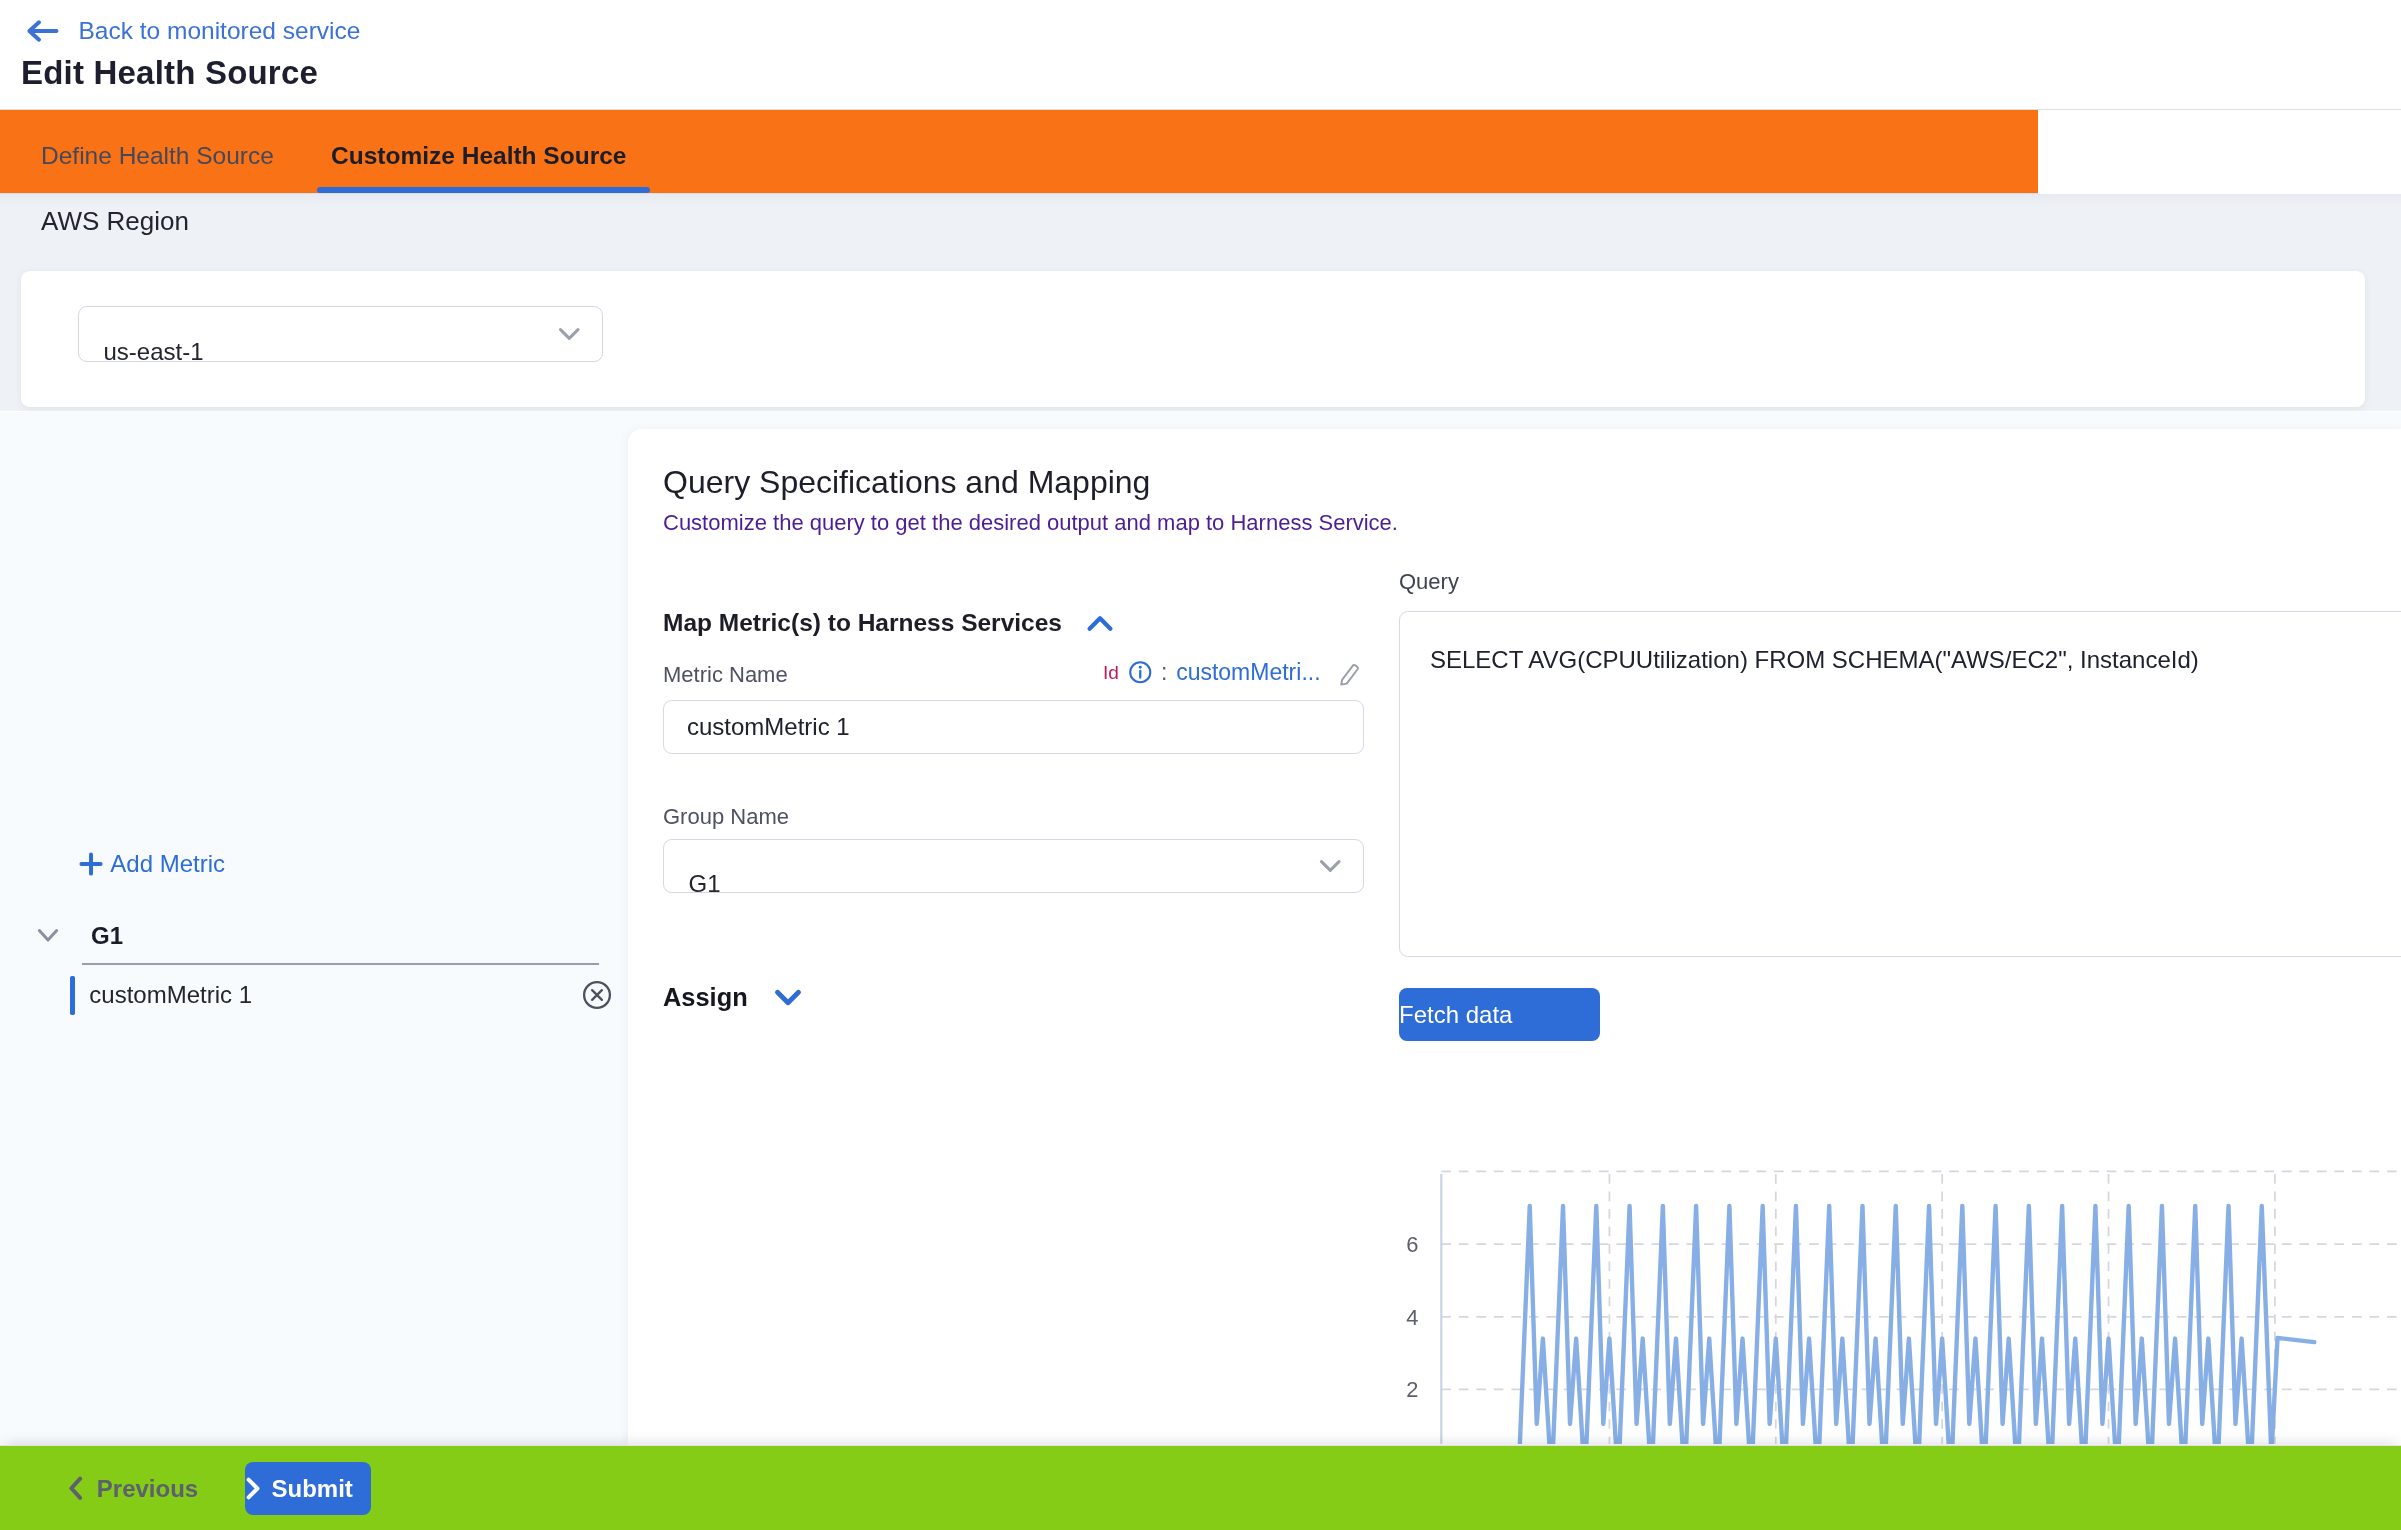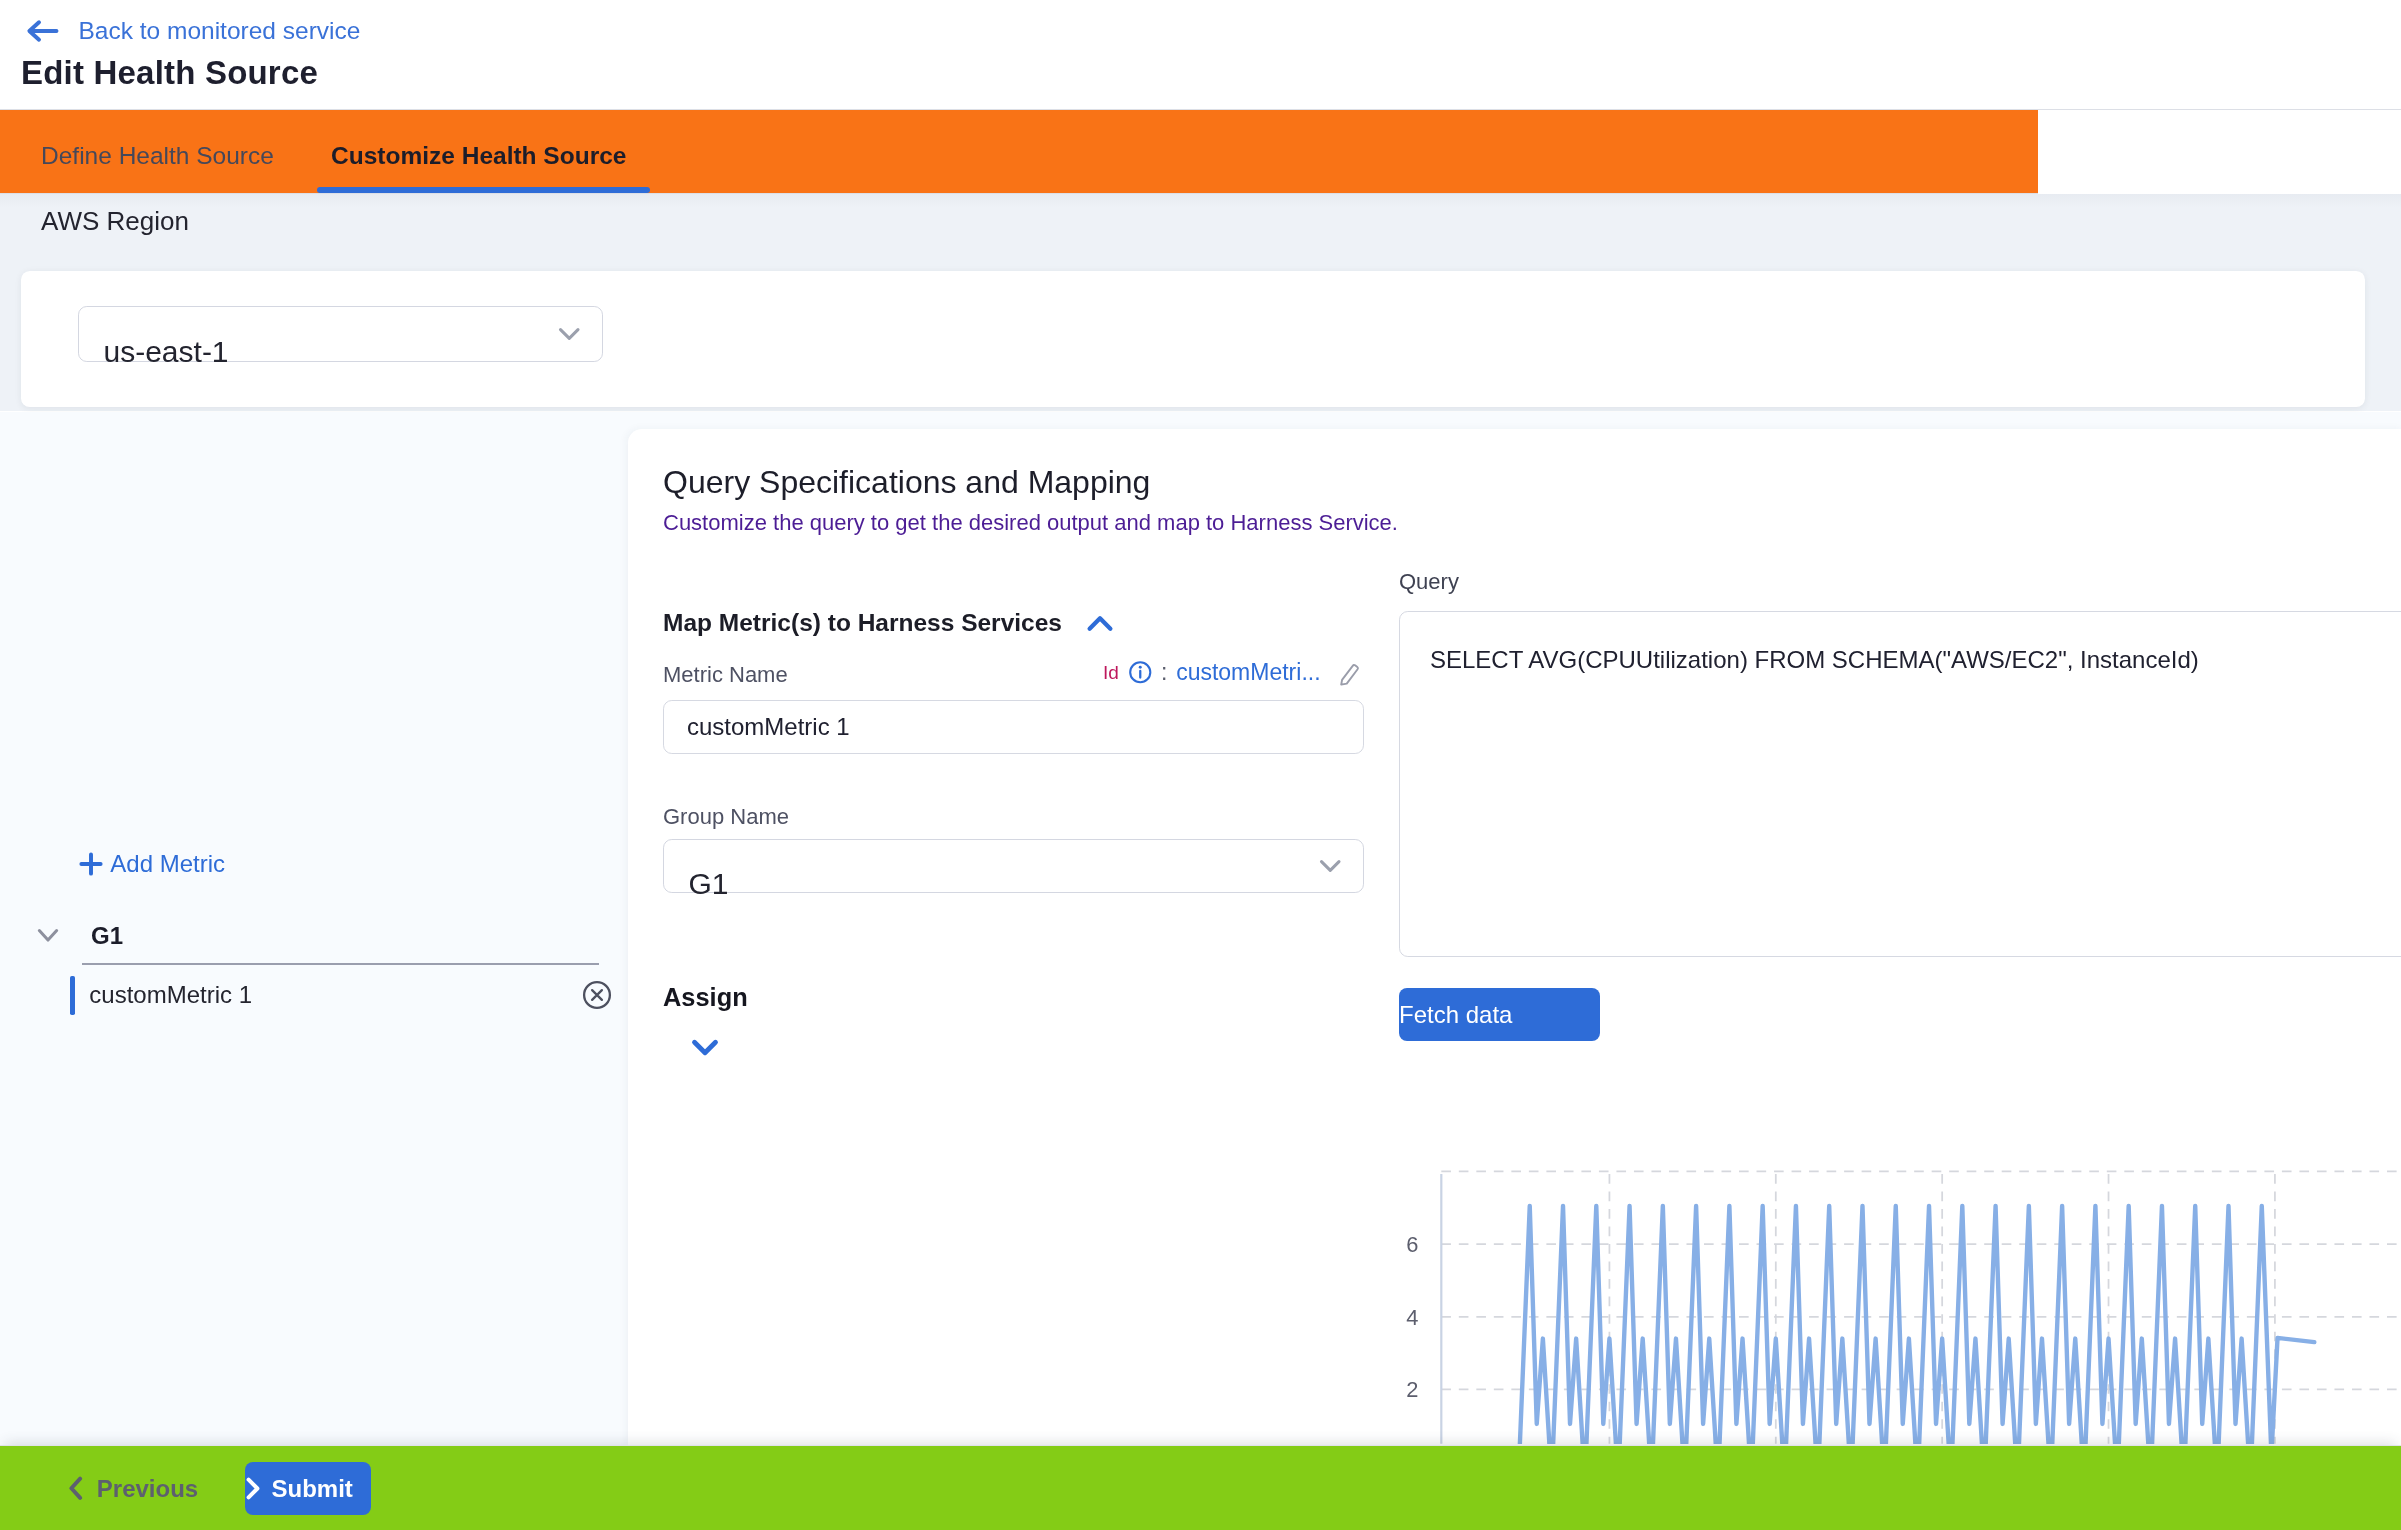--- a/index.html
+++ b/index.html
@@ -22,21 +22,21 @@
 
   
   .region-section { left:0; top:194px; width:2401px; height:217px;
     background:linear-gradient(#e7ebf1, #eef2f7 14px); }
   .region-label { left:41px; top:12.3px; font-size:26px; font-weight:500; color:#23242f; }
   .region-card { left:21px; top:77px; width:2344px; height:136px; background:#fff; border-radius:8.8px;
     box-shadow:0 1.8px 7px rgba(30,40,60,.07); }
   .select { background:#fff; border:1.8px solid #d4d7e1; border-radius:8.8px; display:flex; align-items:center;
     justify-content:space-between; padding:0 21px 0 24.5px; cursor:pointer; }
   .region-select { left:57px; top:35px; width:525px; height:56px; }
-  .select-value { font-size:30px; color:#23242f;margin-top:36px; }
+  .select-value { font-size:24px; color:#23242f;margin-top:36px; }
 
   
   .left-bg { left:0; top:412px; width:2401px; height:1033px; background:#f8fbfe; }
   .add-metric { left:77px; top:438px; display:flex; align-items:center; gap:5.3px; color:#2e6cd7; cursor:pointer; }
   .add-metric-label { font-size:24px; font-weight:500; }
   .group-row { left:35px; top:510px; display:flex; align-items:center; gap:30px; cursor:pointer; }
   .group-label { font-size:24px; font-weight:700; color:#1c1d2a; }
   .group-divider { left:82px; top:551px; width:517px; height:1.8px; background:#9a9eae; }
   .metric-row { left:70px; top:561px; width:543px; height:44px; display:flex; align-items:center; cursor:pointer; }
   .metric-sel-bar { width:5.3px; height:39px; background:#2e6cd7; border-radius:1.8px; margin-right:14px; }
@@ -52,21 +52,21 @@
   .field-label { font-size:22px; font-weight:500; color:#4e5163; }
   .metric-name-label { left:663px; top:662px; }
   .id-row { left:1091px; top:659px; display:flex; align-items:center; gap:8.8px; }
   .id-prefix { font-size:19px; color:#be185d;margin-left:12px; }
   .id-sep { font-size:23px; color:#5b5e6d; }
   .id-value { font-size:23px; color:#2e6cd7; cursor:pointer; }
   .text-input { left:663px; top:700px; width:701px; height:54px; border:1.8px solid #d6d9e2; border-radius:8.8px;
     background:#fff; padding:0 23px; font-size:24px; color:#202130; font-family:"Liberation Sans",sans-serif; outline:none; }
   .group-name-label { left:663px; top:804px;text-align:center; }
   .group-select { left:663px; top:839px; width:701px; height:54px; }
-  .assign-row { left:663px; top:983px; display:flex; align-items:center; gap:24.5px; cursor:pointer;flex-direction:column; }
+  .assign-row { left:663px; top:983px; display:flex; align-items:center; gap:24.5px; cursor:pointer; }
   .assign-label { font-size:25.4px; font-weight:700; color:#15161f; }
 
   
   .query-label { left:1399px; top:569px; font-size:22px; font-weight:500; color:#3f4252; }
   .query-box { left:1399px; top:611px; width:1038px; height:346px; border:1.8px solid #d6d9e2; border-radius:8.8px;
     background:#fff; padding:32px 30px; font-size:24px; color:#202130; font-family:"Liberation Sans",sans-serif;
     resize:none; outline:none; line-height:1.3; }
   .btn-blue { background:#2e6cd7; color:#fff; border:none; border-radius:8px; display:flex; align-items:center;
     justify-content:flex-start; gap:10.5px; cursor:pointer; font-family:"Liberation Sans",sans-serif; }
   .fetch-btn { left:1399px; top:988px; width:201px; height:53px; font-size:24px; font-weight:500; }

